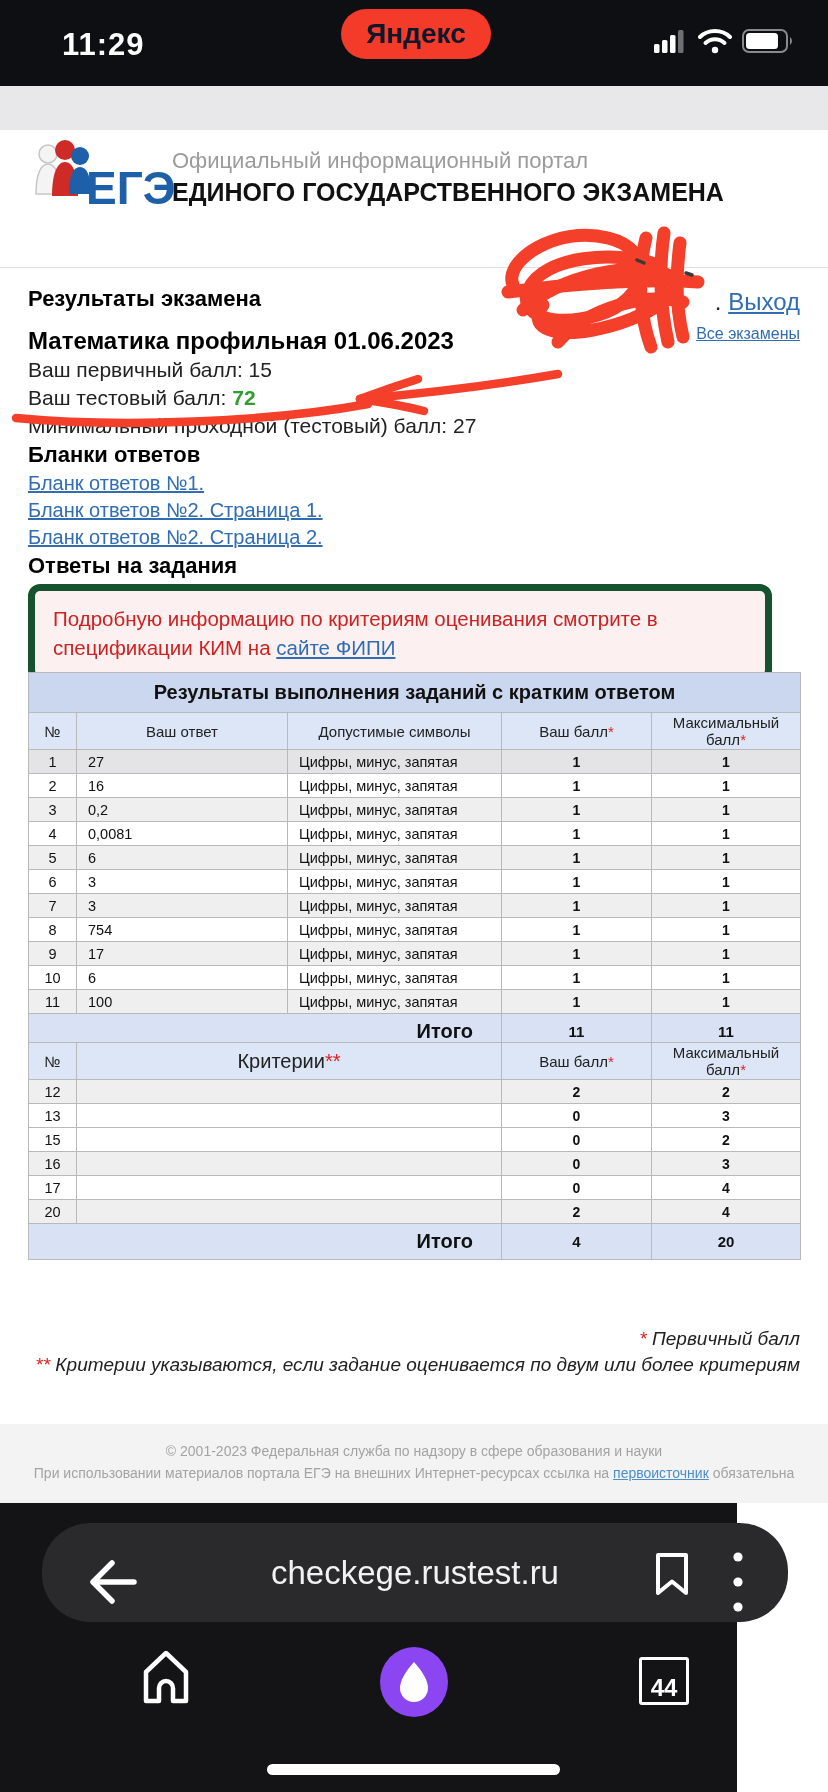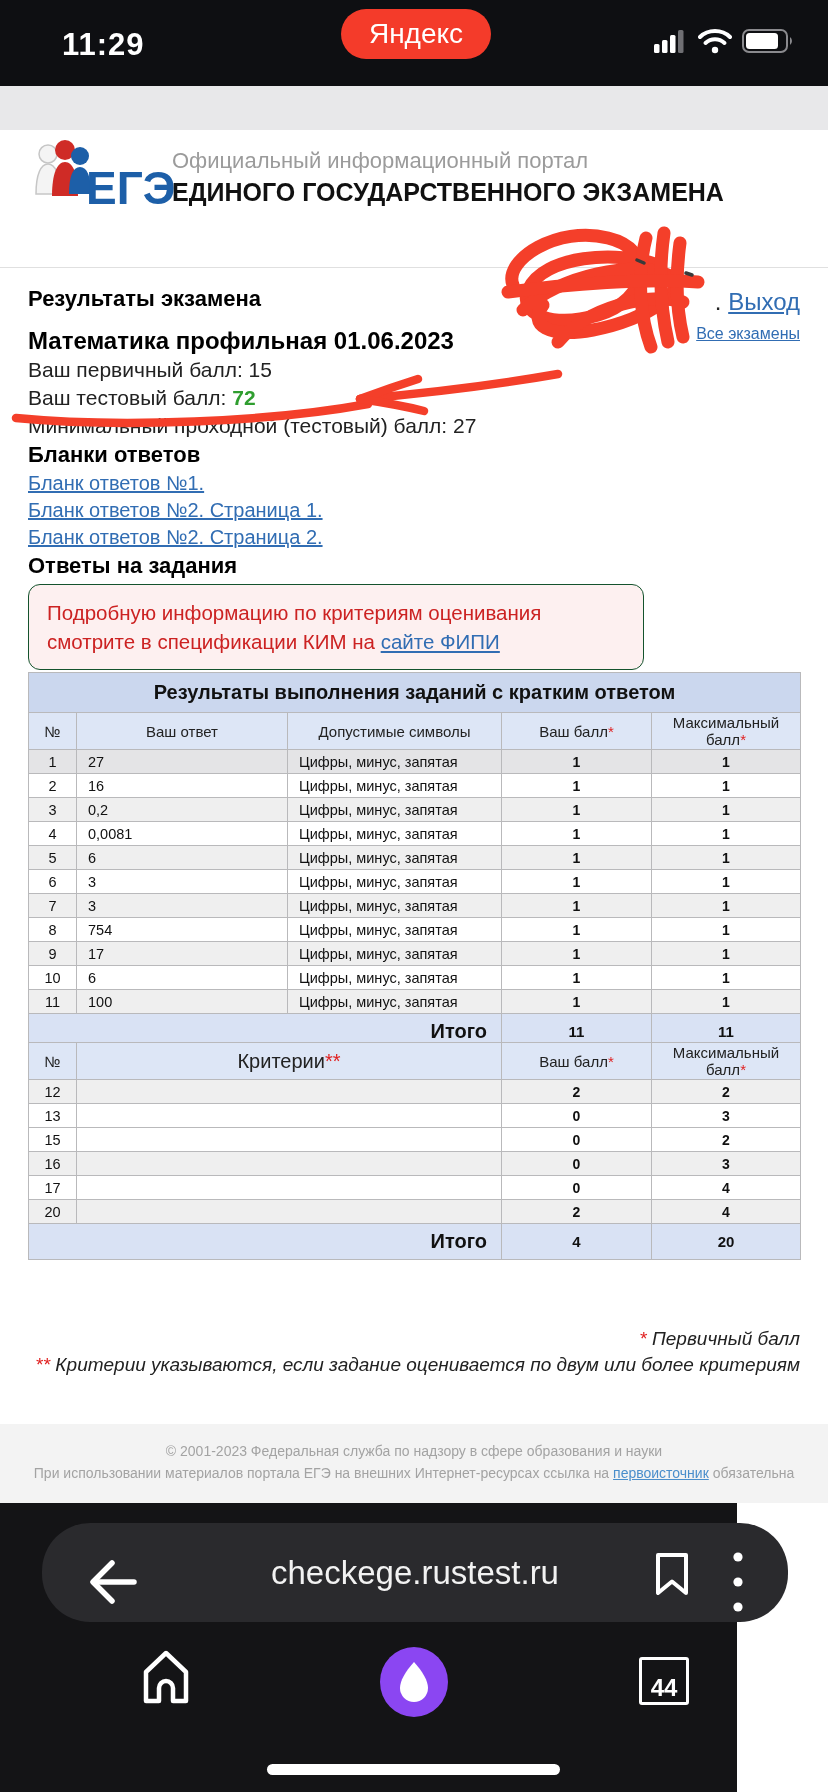--- a/index.html
+++ b/index.html
@@ -3,55 +3,55 @@
 <meta charset="utf-8">
 <style>
   html,body{margin:0;padding:0;}
   #phone{position:relative;width:828px;height:1792px;background:#ffffff;overflow:hidden;
          font-family:"Liberation Sans",sans-serif;color:#1a1a1a;}
   
   .status-bar{position:absolute;left:0;top:0;width:828px;height:86px;background:#0e0f12;}
   .time{position:absolute;left:62px;top:27px;font-size:31px;font-weight:600;color:#fff;letter-spacing:1px;}
   .yx-pill{position:absolute;left:341px;top:9px;width:150px;height:50px;border-radius:26px;
            background:#f43b2a;display:flex;align-items:center;justify-content:center;}
-  .yx-pill span{color:#ffffff;font-size:28px;font-weight:normal;}
+  .yx-pill span{color:#0f172a;font-size:28px;font-weight:bold;}
   .sb-icons{position:absolute;right:34px;top:28px;display:flex;align-items:center;gap:10px;}
   
   .gray-strip{position:absolute;left:0;top:86px;width:828px;height:44px;background:#e8e8ea;}
   .divider{position:absolute;left:0;top:267px;width:828px;height:1px;background:#e0e0e0;}
   
   .logo{position:absolute;left:30px;top:138px;}
   .tagline{position:absolute;left:172px;top:148px;font-size:22px;color:#9b9b9b;}
   .org{position:absolute;left:172px;top:178px;font-size:25px;font-weight:bold;color:#111;}
   
   .h1{position:absolute;left:28px;font-size:22px;font-weight:bold;color:#000;}
   a, .lnk{color:#316db3;text-decoration:underline;cursor:pointer;}
   .logout{position:absolute;right:28px;top:288px;font-size:24px;color:#222;}
   .all-exams{position:absolute;right:28px;top:325px;font-size:16px;}
   .scoreline{position:absolute;left:28px;font-size:21px;color:#222;}
   .green{color:#2f9e2f;font-weight:bold;}
   .blank-links{position:absolute;left:28px;top:470px;font-size:20px;line-height:27px;}
   .blank-links a{display:block;}
-  .notice{position:absolute;left:28px;top:584px;width:616px;box-sizing:border-box;
-          background:#fdf0f0;border:1px solid #14532d;border-radius:12px;
+  .notice{position:absolute;left:28px;top:584px;width:744px;box-sizing:border-box;
+          background:#fdf0f0;border:7px solid #14532d;border-radius:12px;
           padding:13px 18px;font-size:20.5px;line-height:29px;color:#cc2222;}
   
   table.t{position:absolute;left:28px;border-collapse:collapse;table-layout:fixed;width:772px;}
   .t td{border:1px solid #b9b9bb;color:#111;}
   .t .title td{background:#cbd7ee;font-weight:bold;font-size:20px;text-align:center;height:37px;}
   .t .head td{background:#dde6f6;font-size:15px;text-align:center;color:#222;height:26px;}
   .t .head td.bighead{font-size:20px;height:34px;}
   .t .row td{font-size:14.5px;height:21px;background:#fff;}
   .t .row.shade td{background:#efefef;}
   .t .row.first td{background:#e4e4e6;}
   .t td.c{text-align:center;}
   .t td.l{text-align:left;padding-left:11px;}
   .t td.b{font-weight:bold;font-size:14px;}
   .t .total td{background:#d9e2f4;height:33px;}
-  .t .total td.lbl{text-align:right;font-weight:bold;font-size:20px;padding-right:14px;}
+  .t .total td.lbl{text-align:right;font-weight:bold;font-size:20px;padding-right:28px;}
   .t .total td.val{text-align:center;font-weight:bold;font-size:15px;}
   .ast{color:#e02020;}
   
   .footnotes{position:absolute;right:28px;top:1326px;text-align:right;font-style:italic;
              font-size:19px;line-height:26px;color:#222;}
   .site-footer{position:absolute;left:0;top:1424px;width:828px;height:79px;background:#f3f3f3;
                text-align:center;font-size:14px;color:#a3a3a3;line-height:22px;padding-top:16px;box-sizing:border-box;}
   .site-footer a{color:#4a8ecb;}
   
   .chrome{position:absolute;left:0;top:1503px;width:737px;height:289px;background:#141416;}

